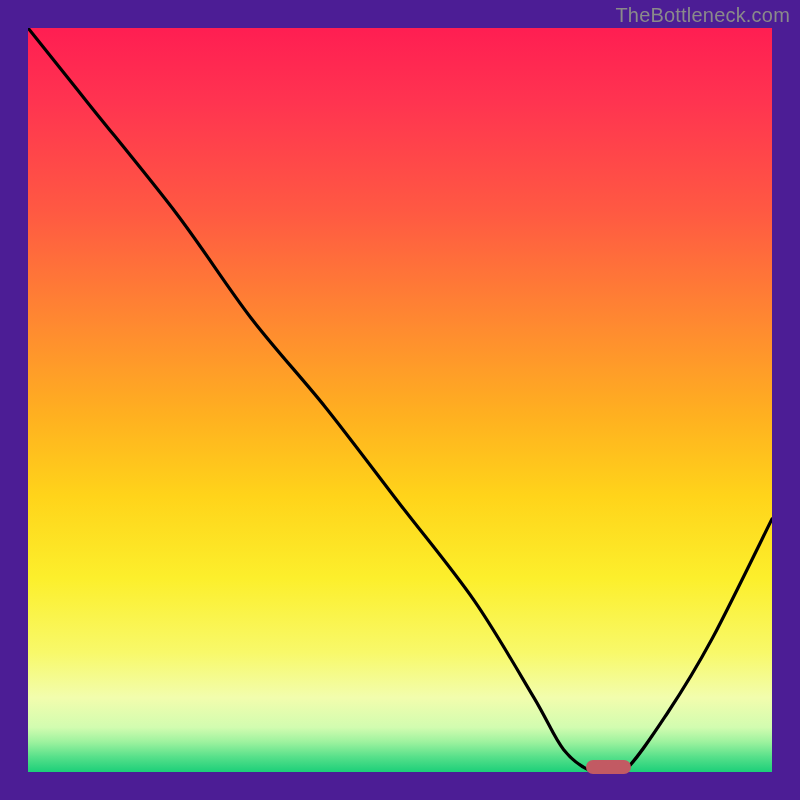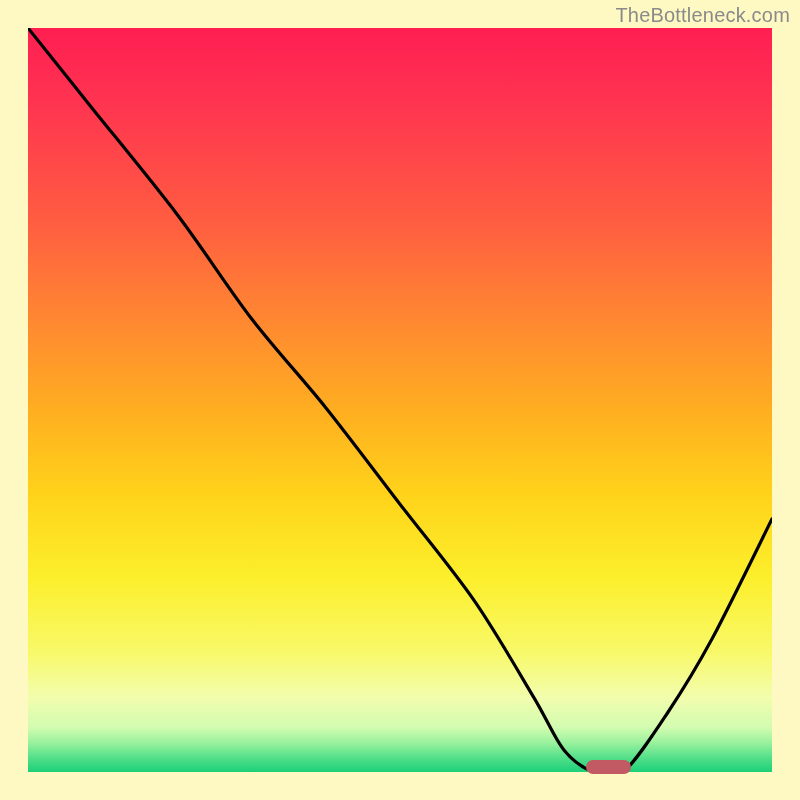--- a/index.html
+++ b/index.html
@@ -10,21 +10,21 @@
     background: #000;
     overflow: hidden;
     font-family: Arial, Helvetica, sans-serif;
   }
   .frame {
     position: absolute;
     top: 0;
     left: 0;
     width: 800px;
     height: 800px;
-    background: #fef9c3;
+    background: #4c1d95;
   }
   .plot {
     position: absolute;
     top: 28px;
     left: 28px;
     width: 744px;
     height: 744px;
     
     background: linear-gradient(
       to bottom,

